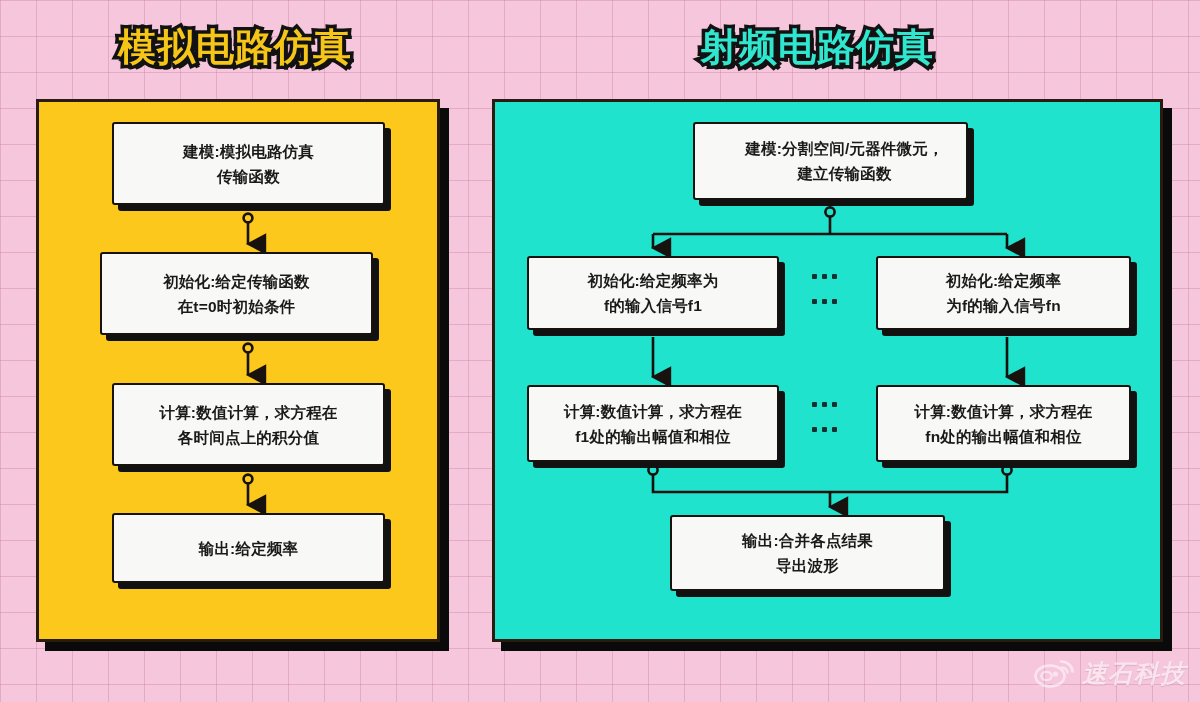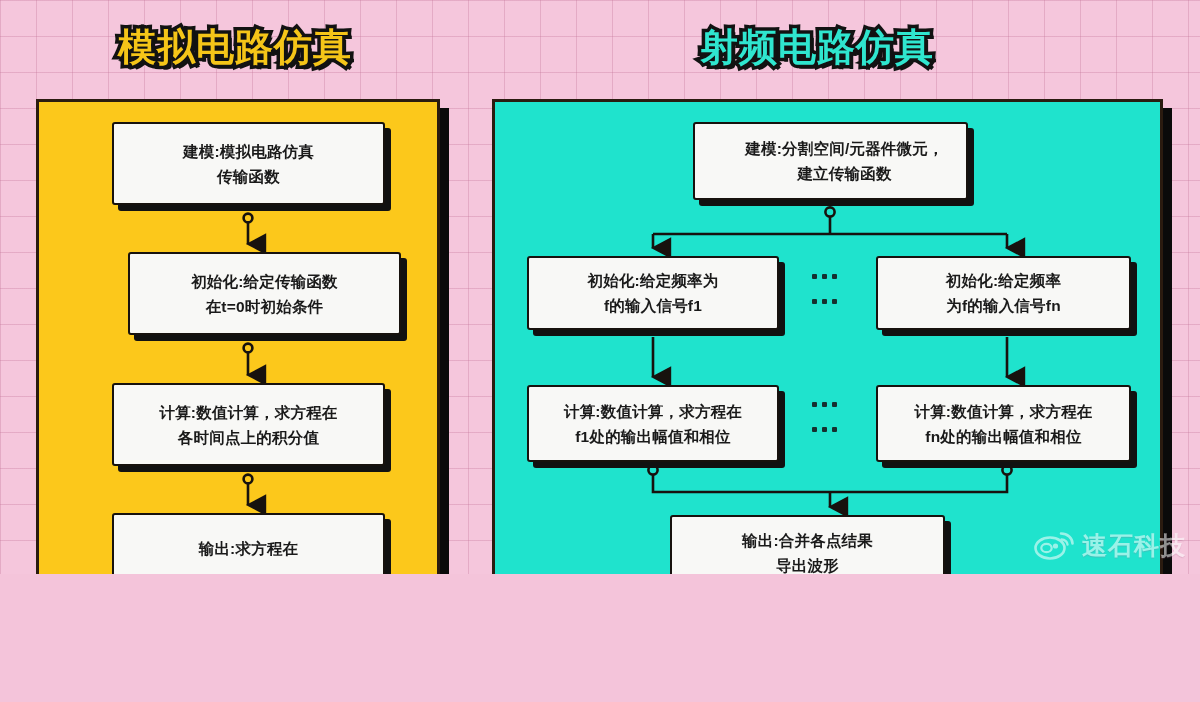--- a/index.html
+++ b/index.html
@@ -8,21 +8,21 @@
     width: 1200px;
     height: 702px;
     overflow: hidden;
     font-family: "Liberation Sans", "DejaVu Sans", sans-serif;
     background: #f4c4da;
   }
 
   #stage {
     position: relative;
     width: 1200px;
-    height: 574px;
+    height: 702px;
     background-color: #f5c6dc;
     background-image:
       repeating-linear-gradient(to right,
         rgba(197,120,155,0.35) 0px, rgba(197,120,155,0.35) 1.2px,
         rgba(0,0,0,0) 1.2px, rgba(0,0,0,0) 36px),
       repeating-linear-gradient(to bottom,
         rgba(197,120,155,0.35) 0px, rgba(197,120,155,0.35) 1.2px,
         rgba(0,0,0,0) 1.2px, rgba(0,0,0,0) 36px);
     overflow: hidden;
   }
@@ -78,21 +78,21 @@
     font-weight: 800;
     font-size: 15.5px;
     line-height: 25px;
     letter-spacing: 0.2px;
     padding: 4px 8px;
   }
   .node .ln { display: block; white-space: nowrap; }
 
   
   .n-l1 { left: 112px; top: 122px;  width: 273px; height: 83px; }
-  .n-l2 { left: 128px; top: 252px;  width: 273px; height: 83px; }
+  .n-l2 { left: 100px; top: 252px;  width: 273px; height: 83px; }
   .n-l3 { left: 112px; top: 383px;  width: 273px; height: 83px; }
   .n-l4 { left: 112px; top: 513px;  width: 273px; height: 70px; }
 
   
   .n-r1  { left: 693px; top: 122px; width: 275px; height: 78px; padding-left: 36px; }
   .n-r2a { left: 527px; top: 256px; width: 252px; height: 74px; text-align: right; }
   .n-r2b { left: 876px; top: 256px; width: 255px; height: 74px; }
   .n-r3a { left: 527px; top: 385px; width: 252px; height: 77px; }
   .n-r3b { left: 876px; top: 385px; width: 255px; height: 77px; }
   .n-r4  { left: 670px; top: 515px; width: 275px; height: 76px; }
@@ -131,20 +131,21 @@
     align-items: center;
     gap: 6px;
     opacity: 0.55;
   }
   .watermark .wm-text {
     font-size: 25px;
     font-weight: 800;
     color: #ffffff;
     letter-spacing: 1px;
     text-shadow: 0 1px 1px rgba(160,90,130,0.45);
+    font-style: italic;
   }
   .wm-logo { display: block; }
 </style>
 </head>
 <body>
 
 <div id="stage">
 
   <div class="title title-left">模拟电路仿真</div>
   <div class="title title-right">射频电路仿真</div>
@@ -191,21 +192,21 @@
   </div>
   <div class="node n-l2">
     <span class="ln">初始化:给定传输函数</span>
     <span class="ln">在t=0时初始条件</span>
   </div>
   <div class="node n-l3">
     <span class="ln">计算:数值计算，求方程在</span>
     <span class="ln">各时间点上的积分值</span>
   </div>
   <div class="node n-l4">
-    <span class="ln">输出:求方程在</span>
+    <span class="ln">输出:给定频率</span>
   </div>
 
   <div class="node n-r1">
     <span class="ln">建模:分割空间/元器件微元，</span>
     <span class="ln">建立传输函数</span>
   </div>
   <div class="node n-r2a">
     <span class="ln">初始化:给定频率为</span>
     <span class="ln">f的输入信号f1</span>
   </div>

